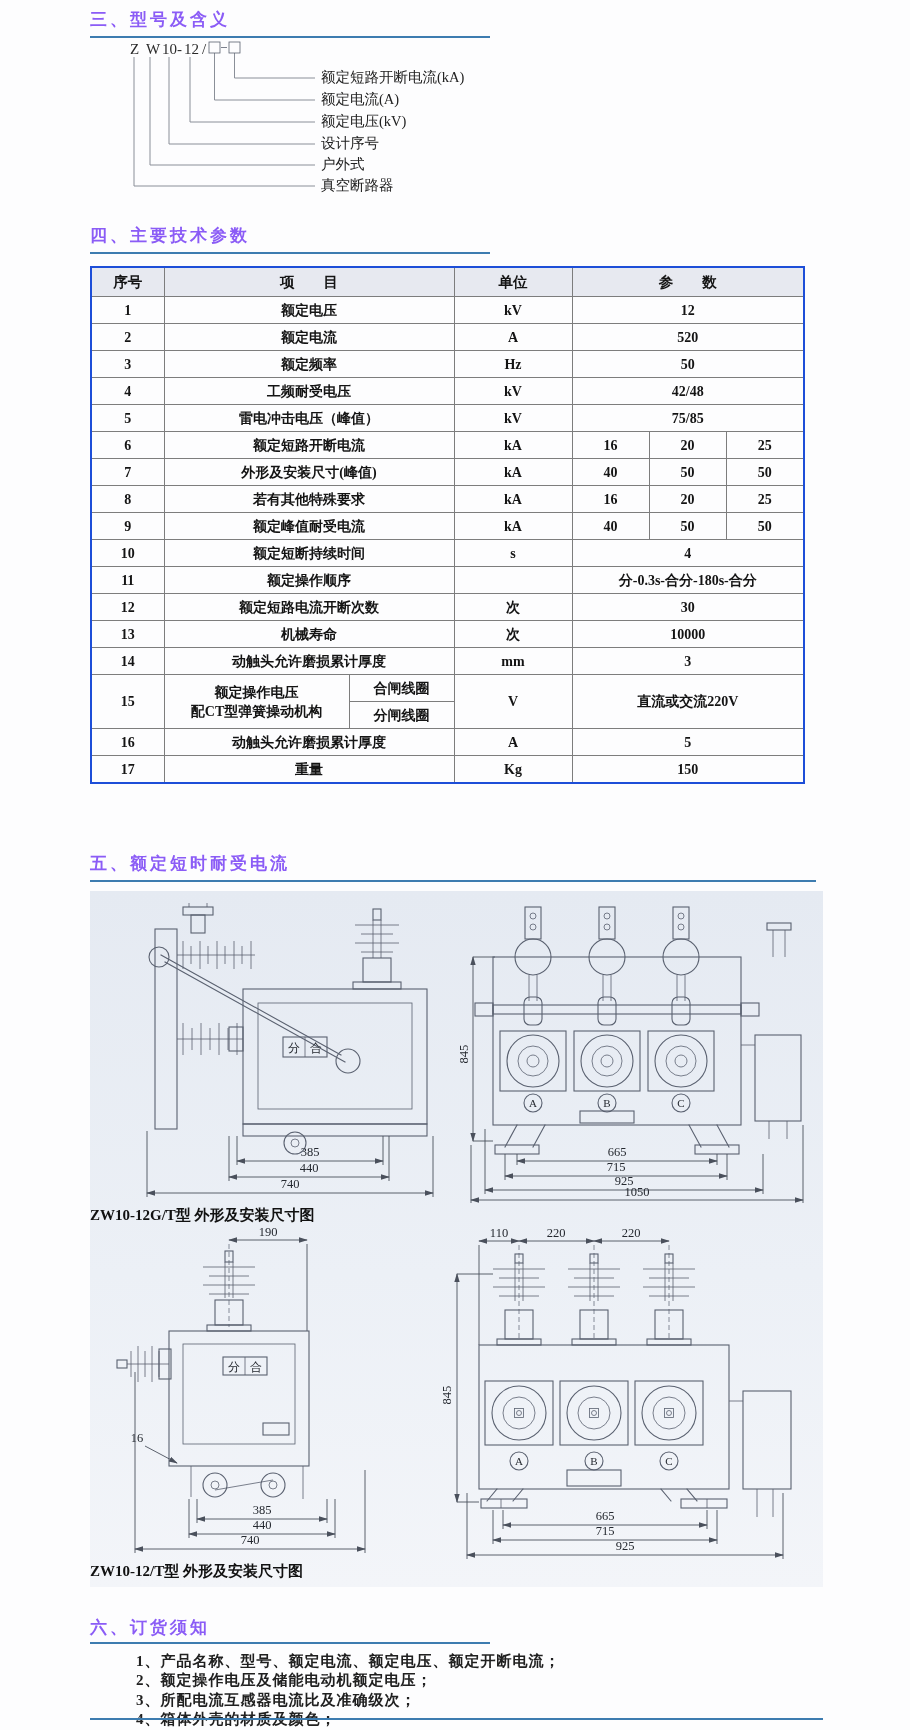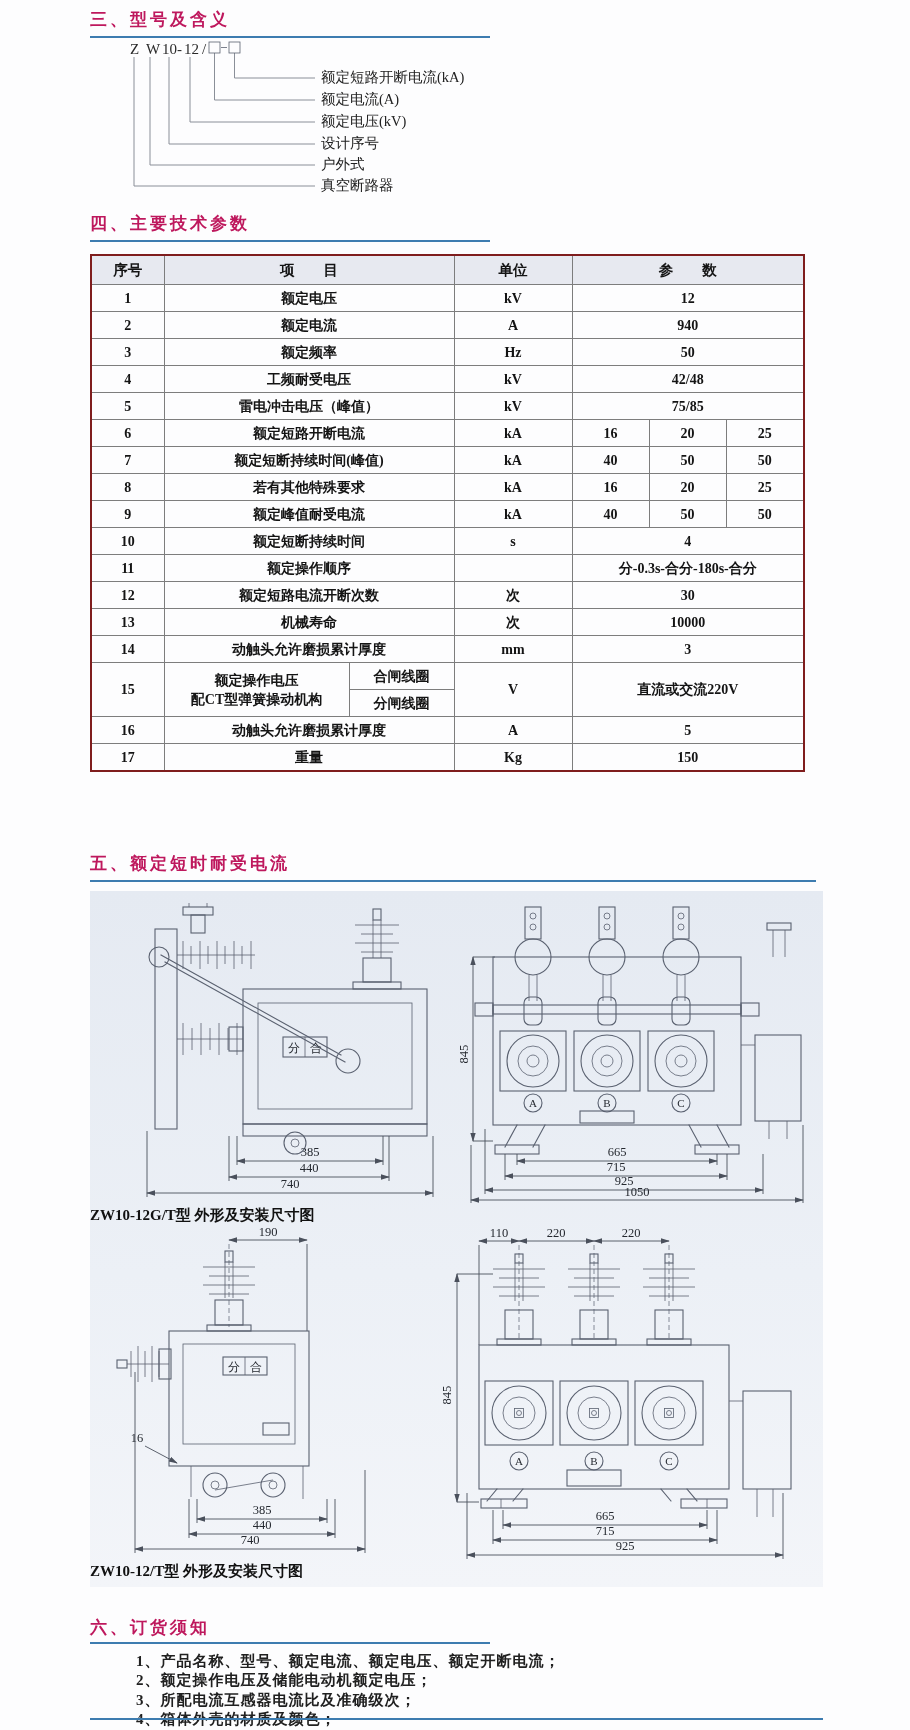--- a/index.html
+++ b/index.html
@@ -1,26 +1,26 @@
 <!DOCTYPE html>
 <html><head>
 <meta charset="utf-8">
 <style>
   html,body{margin:0;padding:0;background:#ffffff;}
   .page{position:relative;width:910px;height:1730px;background:#fdfdfe;overflow:hidden;
         font-family:"Liberation Serif",serif;color:#1c1c1c;}
   .sec{position:absolute;left:90px;width:735px;}
   .sec-title{font-family:"Liberation Sans",sans-serif;font-weight:bold;font-size:17px;
-             letter-spacing:3px;color:#be185d;padding-bottom:5px;}
+             letter-spacing:3px;color:#8b5cf6;padding-bottom:5px;}
   .rule{height:0;border-bottom:2px solid #3d7cb0;}
   .rule-short{width:400px;}
   .rule-full{width:726px;}
   
   table.params{border-collapse:collapse;table-layout:fixed;width:713px;margin-top:12px;
-               border:2px solid #7f1d1d;}
+               border:2px solid #1d4ed8;}
   table.params th,table.params td{border:1px solid #7d7d7d;text-align:center;vertical-align:middle;
                font-size:14px;line-height:19px;height:24px;padding:1px 4px;white-space:pre-line;
                font-weight:600;color:#141414;}
   table.params th{background:#e7e9f0;font-weight:bold;font-size:14.5px;height:26px;}
   
   .panel{margin-top:9px;width:733px;background:linear-gradient(180deg,#e5eaf2 0%,#ecf0f6 55%,#f3f5f9 100%);
          padding-top:8px;padding-bottom:4px;}
   .fig-caption{text-align:left;font-size:15px;font-weight:600;color:#111;line-height:24px;height:24px;}
   svg{display:block;margin:0 auto;}
   svg .ln{fill:none;stroke:#5a6170;stroke-width:1.1;stroke-linecap:square;}
@@ -61,21 +61,21 @@
       <rect class="lt" x="124" y="4" width="11" height="11"></rect>
       <text class="mlabel" x="216" y="44">额定短路开断电流(kA)</text>
       <text class="mlabel" x="216" y="66">额定电流(A)</text>
       <text class="mlabel" x="216" y="88">额定电压(kV)</text>
       <text class="mlabel" x="216" y="110">设计序号</text>
       <text class="mlabel" x="216" y="131">户外式</text>
       <text class="mlabel" x="216" y="152">真空断路器</text>
     </svg>
   </div>
 
-  <div class="sec" style="top:212px;">
+  <div class="sec" style="top:224px;">
     <div class="sec-title">四、主要技术参数</div>
     <div class="rule rule-short"></div>
     <table class="params">
       <colgroup>
         <col style="width:73px">
           <col style="width:185px">
           <col style="width:105px">
         <col style="width:118px">
           <col style="width:77px">
           <col style="width:77px">
@@ -93,21 +93,21 @@
           <tr>
             <td>1</td>
             <td colspan="2">额定电压</td>
             <td>kV</td>
             <td colspan="3">12</td>
           </tr>
           <tr>
             <td>2</td>
             <td colspan="2">额定电流</td>
             <td>A</td>
-            <td colspan="3">940</td>
+            <td colspan="3">520</td>
           </tr>
           <tr>
             <td>3</td>
             <td colspan="2">额定频率</td>
             <td>Hz</td>
             <td colspan="3">50</td>
           </tr>
           <tr>
             <td>4</td>
             <td colspan="2">工频耐受电压</td>
@@ -123,21 +123,21 @@
           <tr>
             <td>6</td>
             <td colspan="2">额定短路开断电流</td>
             <td>kA</td>
             <td>16</td>
             <td>20</td>
             <td>25</td>
           </tr>
           <tr>
             <td>7</td>
-            <td colspan="2">额定短断持续时间(峰值)</td>
+            <td colspan="2">外形及安装尺寸(峰值)</td>
             <td>kA</td>
             <td>40</td>
             <td>50</td>
             <td>50</td>
           </tr>
           <tr>
             <td>8</td>
             <td colspan="2">若有其他特殊要求</td>
             <td>kA</td>
             <td>16</td>

